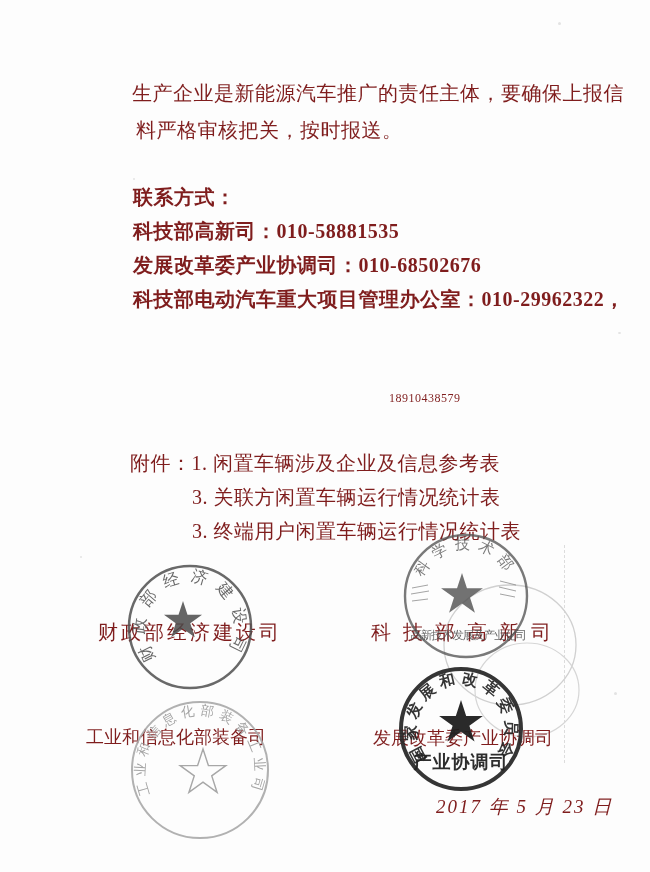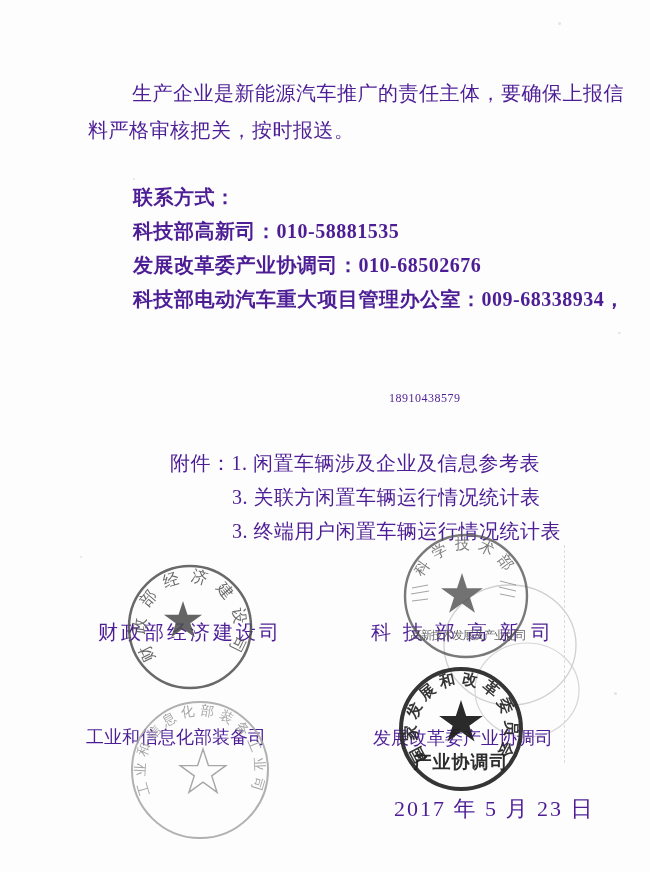--- a/index.html
+++ b/index.html
@@ -1,38 +1,38 @@
 <!DOCTYPE html>
 <html><head>
 <meta charset="utf-8">
 <style>
   html,body{margin:0;padding:0;background:#e9e9e9;}
   .page{
     position:relative;width:650px;height:872px;margin:0 auto;
     background:#fdfdfd;overflow:hidden;
     font-family:"Liberation Serif","DejaVu Serif",serif;
-    color:#4c1d95;
+    color:#7f1d1d;
   }
   
   .para{position:absolute;left:88px;top:75px;width:526px;font-size:20px;letter-spacing:.5px;}
   .para-line{height:37px;line-height:37px;text-align:justify;text-align-last:justify;white-space:nowrap;}
   .para-line.indent{padding-left:44px;width:482px;}
-  .para-line.last{text-align-last:left;}
+  .para-line.last{text-align-last:left;margin-left:48px;}
   .contact{position:absolute;left:133px;top:180px;font-size:20px;letter-spacing:.5px;}
   .c-line{height:34px;line-height:34px;white-space:nowrap;font-weight:bold;}
   .cont-line{position:absolute;left:389px;top:381px;height:34px;line-height:34px;font-size:12px;letter-spacing:.5px;}
-  .attach{position:absolute;left:130px;top:446px;font-size:20px;letter-spacing:.5px;margin-left:40px;}
+  .attach{position:absolute;left:130px;top:446px;font-size:20px;letter-spacing:.5px;}
   .a-line{height:34px;line-height:34px;white-space:nowrap;}
   .a-line.sub{padding-left:62px;}
   .sig{position:absolute;white-space:nowrap;z-index:2;}
   .sig-fin{left:98px;top:619px;font-size:20px;letter-spacing:3px;}
   .sig-most{left:371px;top:619px;font-size:20px;letter-spacing:12px;}
   .sig-miit{left:86px;top:725px;font-size:18px;letter-spacing:0;}
   .sig-ndrc{left:373px;top:726px;font-size:18px;letter-spacing:0;}
-  .date-line{position:absolute;left:394px;top:794px;font-size:22px;letter-spacing:2px;white-space:nowrap;z-index:2;}
+  .date-line{position:absolute;left:436px;top:794px;font-size:19px;letter-spacing:2px;white-space:nowrap;z-index:2;font-style:italic;}
   
   .stamp{position:absolute;z-index:3;}
   .ghost{position:absolute;z-index:1;}
   .seal-text{font-family:"Liberation Serif","DejaVu Serif",serif;text-anchor:middle;}
   .ringA{fill:none;stroke:#4f4f4f;stroke-width:2.5;opacity:.85;}
   .starA{fill:#4a4a4a;opacity:.85;}
   .textA{font-size:16px;letter-spacing:10px;fill:#4f4f4f;opacity:.85;}
   .ringB{fill:none;stroke:#585858;stroke-width:2.4;opacity:.8;}
   .starB{fill:#4f4f4f;opacity:.8;}
   .textB{font-size:15px;letter-spacing:7px;fill:#5a5a5a;opacity:.8;}
@@ -64,21 +64,21 @@
 
   <div class="para">
     <div class="para-line indent">生产企业是新能源汽车推广的责任主体，要确保上报信</div>
     <div class="para-line last">料严格审核把关，按时报送。</div>
   </div>
 
   <div class="contact">
     <div class="c-line">联系方式：</div>
     <div class="c-line">科技部高新司：010-58881535</div>
     <div class="c-line">发展改革委产业协调司：010-68502676</div>
-    <div class="c-line">科技部电动汽车重大项目管理办公室：009-68338934，</div>
+    <div class="c-line">科技部电动汽车重大项目管理办公室：010-29962322，</div>
   </div>
   <div class="cont-line">18910438579</div>
 
   <div class="attach">
     <div class="a-line"><span>附件：</span><span>1. 闲置车辆涉及企业及信息参考表</span></div>
     <div class="a-line sub">3. 关联方闲置车辆运行情况统计表</div>
     <div class="a-line sub">3. 终端用户闲置车辆运行情况统计表</div>
   </div>
 
   <div class="sig sig-fin">财政部经济建设司</div>

